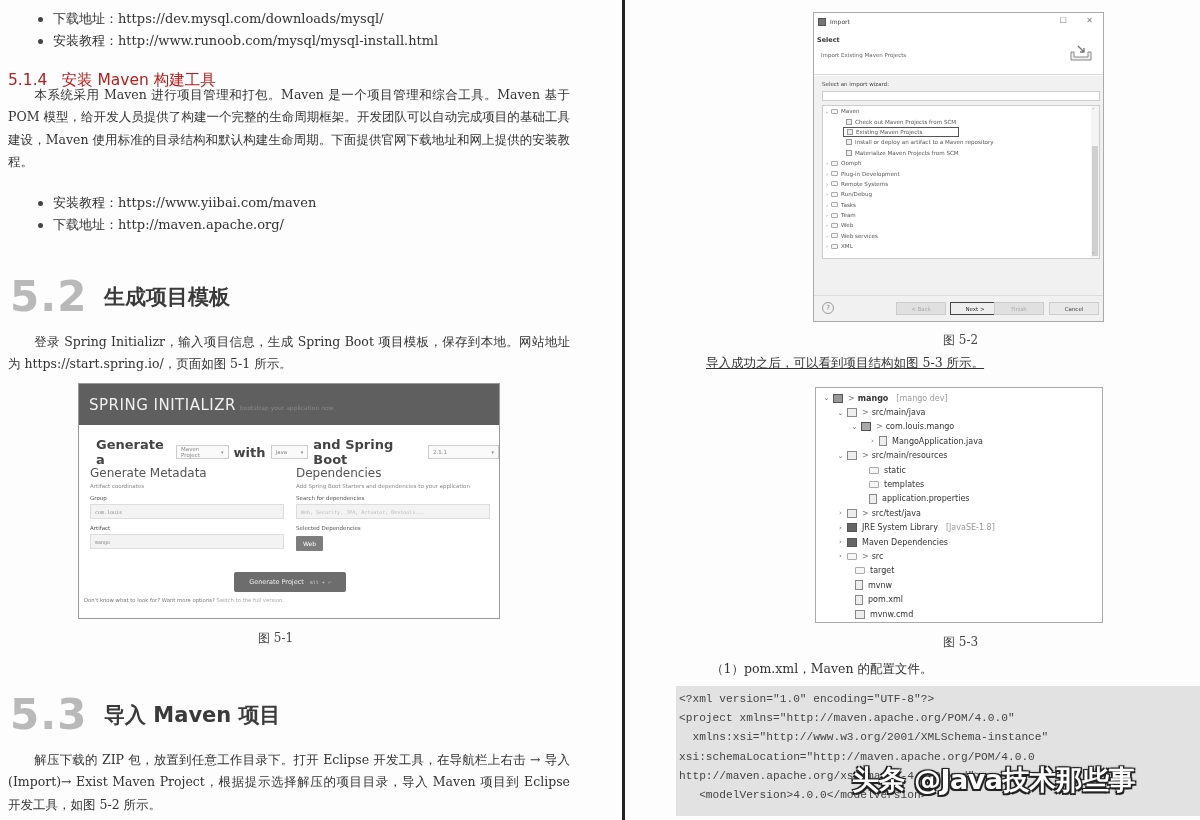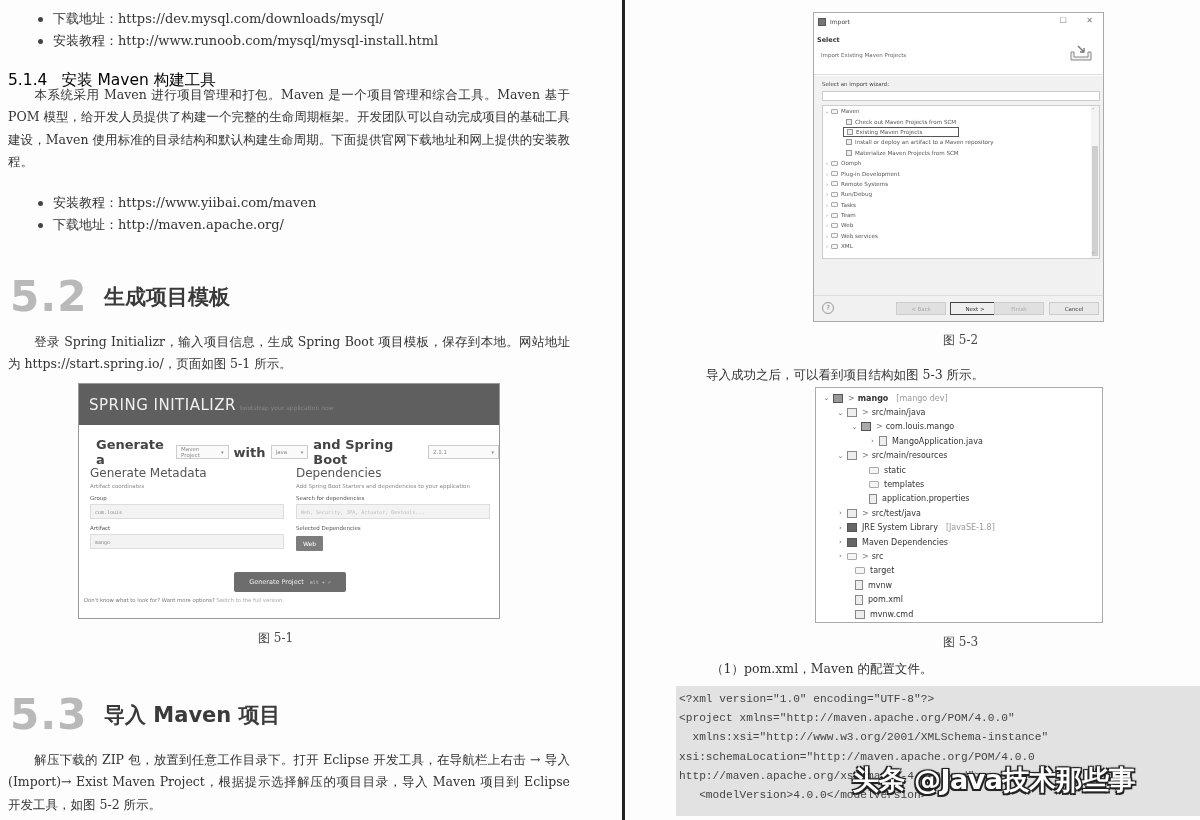--- a/index.html
+++ b/index.html
@@ -7,21 +7,21 @@
   body { position: relative; font-family: "DejaVu Serif", "Liberation Serif", serif; color: #333; }
   .page { position: absolute; top: 0; height: 632px; background: #fdfdfd; }
   .page-left { left: 0; width: 624px; }
   .page-right { left: 626px; width: 574px; }
   .divider { position: absolute; left: 622px; top: 0; width: 3px; height: 820px; background: #222; }
 
   .bullets { position: absolute; left: 36px; font-size: 13px; color: #333; line-height: 22px; list-style: none; }
   .bullets li { position: relative; padding-left: 17px; }
   .bullets li::before { content: ""; position: absolute; left: 2px; top: 9px; width: 5px; height: 5px; border-radius: 50%; background: #444; }
 
-  .h3 { position: absolute; left: 8px; top: 70px; font-family: "DejaVu Sans", "Liberation Sans", sans-serif; font-size: 15.5px; color: #000000; }
+  .h3 { position: absolute; left: 8px; top: 70px; font-family: "DejaVu Sans", "Liberation Sans", sans-serif; font-size: 15.5px; color: #b91c1c; }
   .h3 .num { margin-right: 14px; }
 
   .para { position: absolute; font-size: 12.5px; line-height: 22.4px; color: #333; text-align: justify; }
   .para .indent { display: inline-block; width: 26px; }
 
   .h2 { position: absolute; left: 10px; display: flex; align-items: center; }
   .h2 .bignum { font-family: "DejaVu Sans", "Liberation Sans", sans-serif; font-weight: bold; font-size: 42px; color: #b9b9b9; letter-spacing: 1px; width: 94px; }
   .h2 .title { font-family: "DejaVu Sans", "Liberation Sans", sans-serif; font-weight: bold; font-size: 21px; color: #3a3a3a; }
 
   .caption { position: absolute; font-size: 12px; color: #444; }
@@ -279,21 +279,21 @@
         <div class="help">?</div>
         <div class="btn" style="left:82px;">&lt; Back</div>
         <div class="btn primary" style="left:136px;">Next &gt;</div>
         <div class="btn" style="left:180px;">Finish</div>
         <div class="btn enabled" style="left:235px;">Cancel</div>
       </div>
     </div>
   </div>
   <div class="caption" style="left:317px; top:332px;">图 5-2</div>
 
-  <div class="para" style="left:80px; top:364px; width:480px;">导入成功之后，可以看到项目结构如图 5-3 所示。</div>
+  <div class="para" style="left:80px; top:352px; width:480px;text-decoration:underline;">导入成功之后，可以看到项目结构如图 5-3 所示。</div>
 
   <div class="explorer" style="left:189px;">
     <div class="row" style="padding-left:6px;">
         <span class="tw">⌄</span>
         <span class="ico lib" style="background:#999;"></span>
         <span class="prefix">&gt;</span>
         <span class="bold">mango</span>
         <span class="dim">[mango dev]</span>
       </div>
     <div class="row" style="padding-left:20px;">

